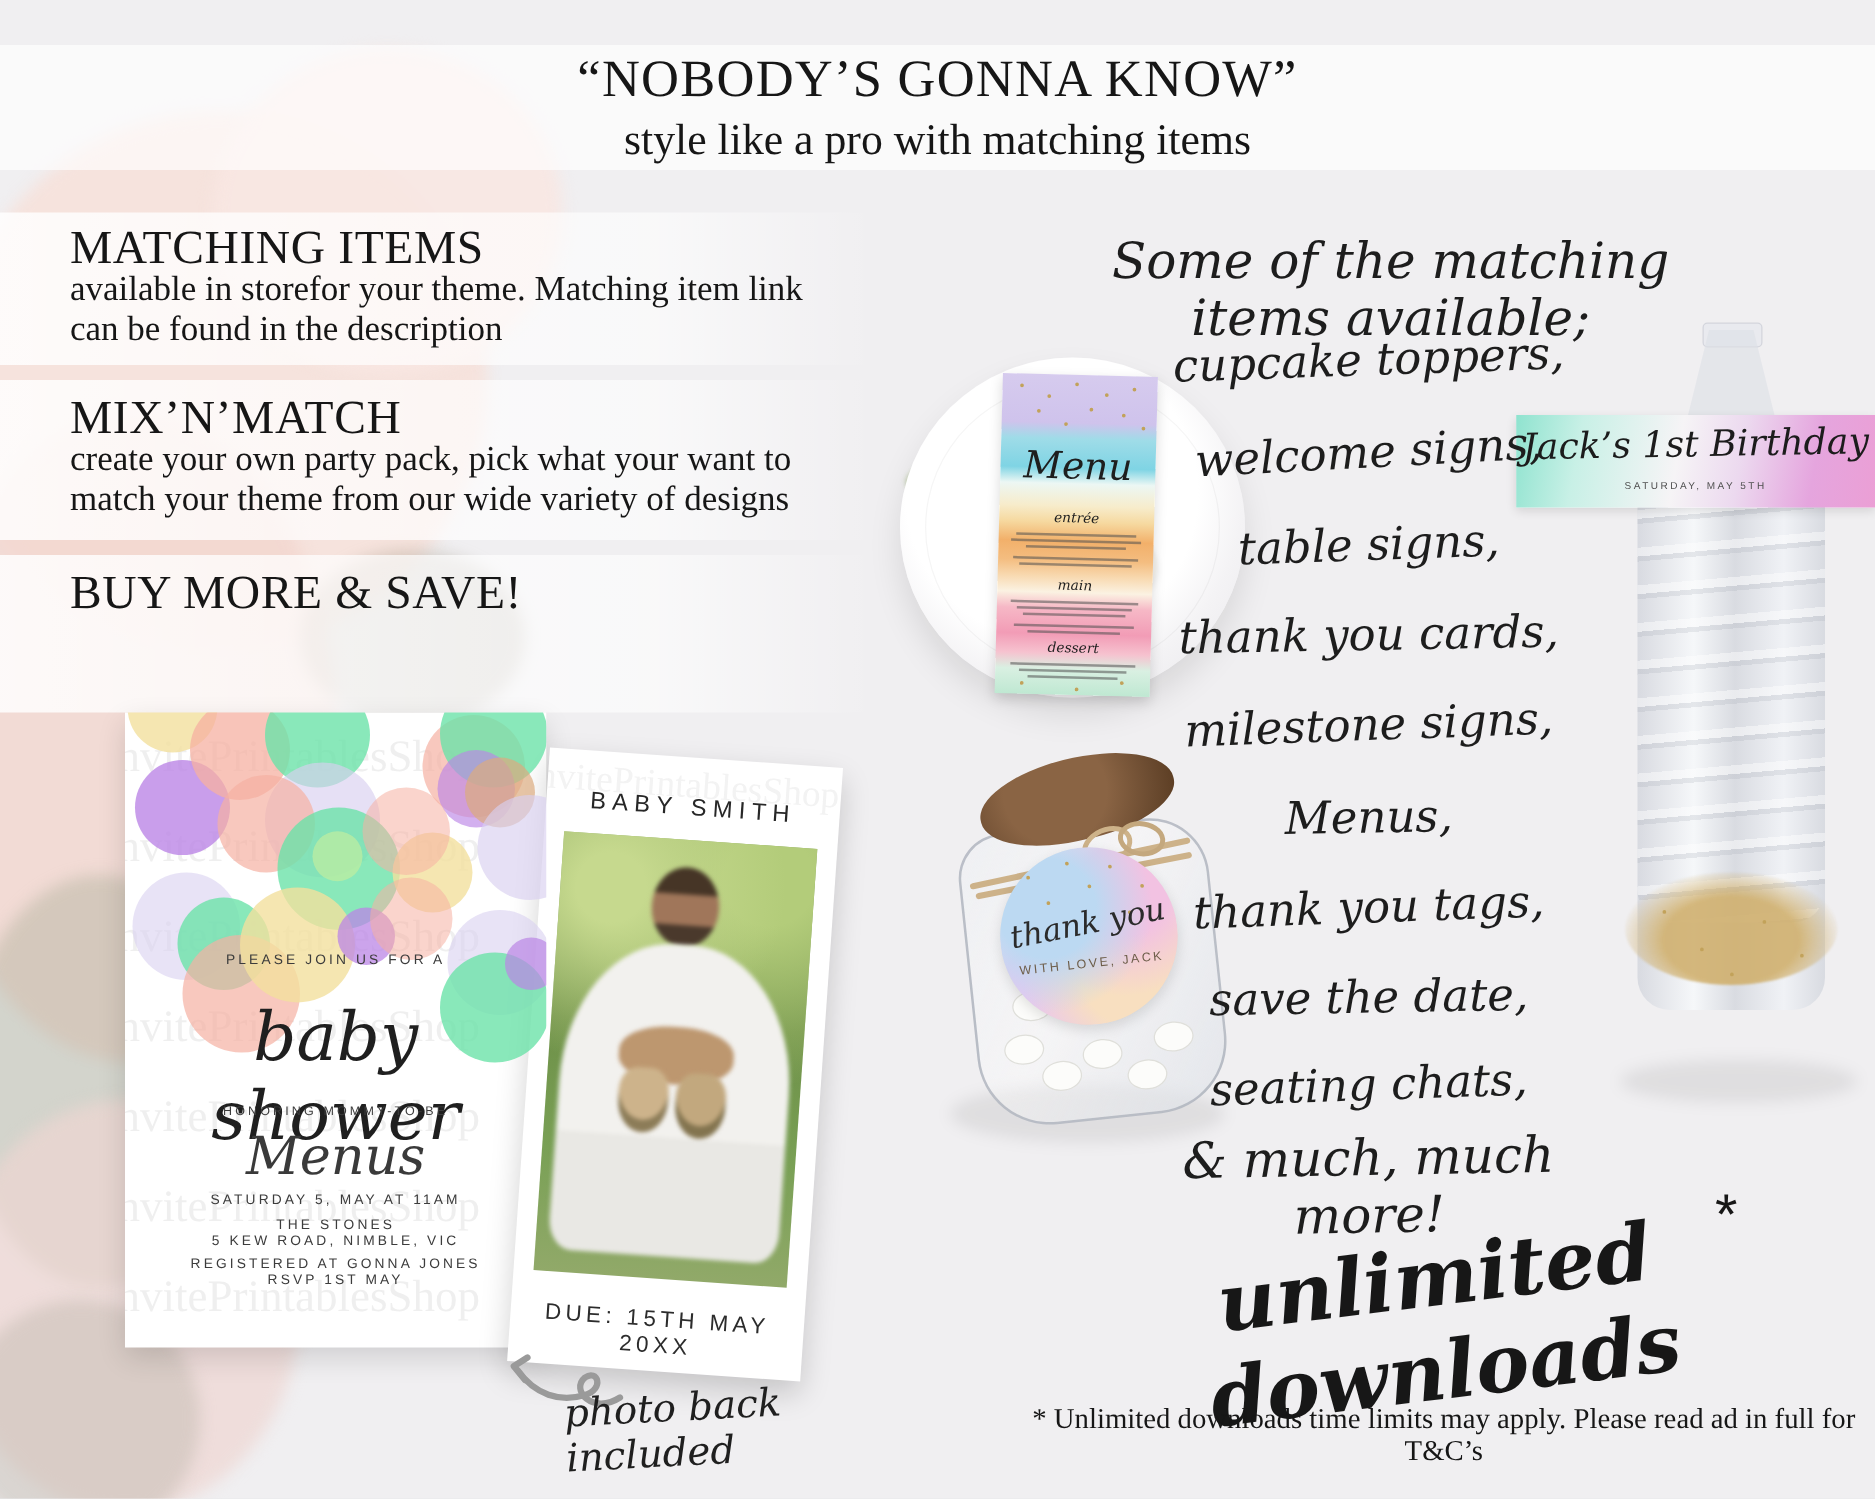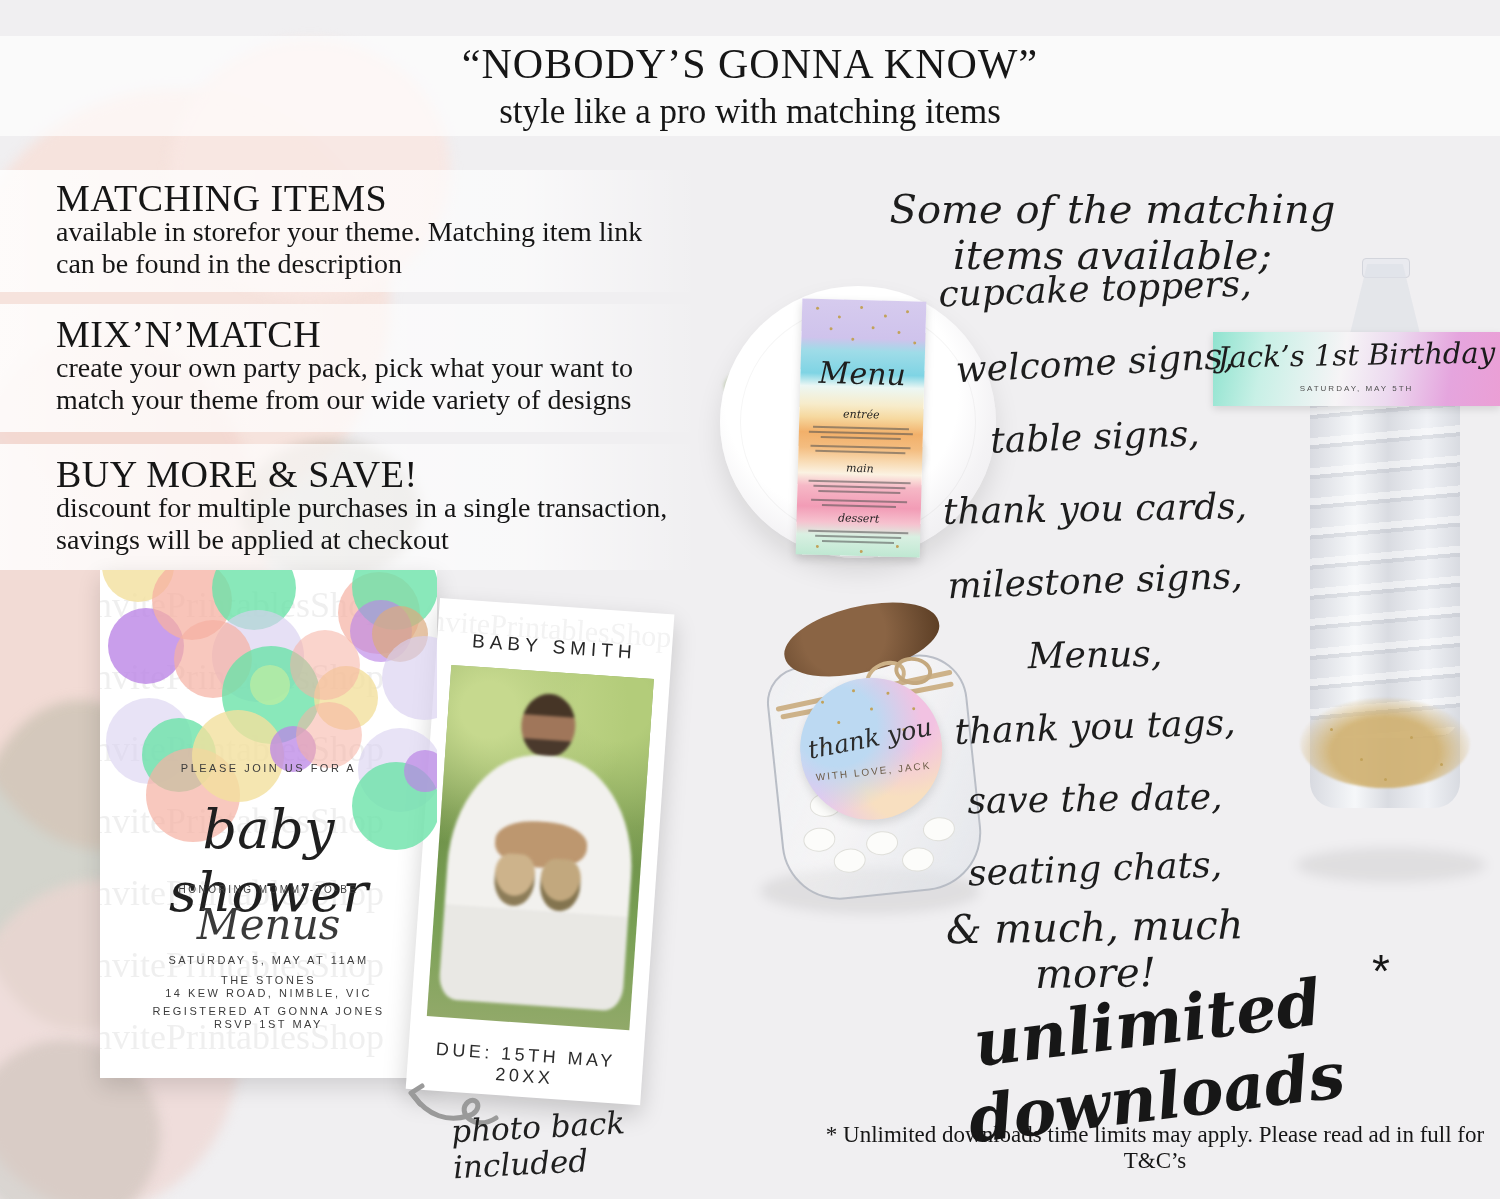--- a/index.html
+++ b/index.html
@@ -109,21 +109,20 @@
   <div class="band" style="top:444px;width:700px;height:126px;"></div>
 
   <div class="title serif">“NOBODY’S GONNA KNOW”</div>
   <div class="subtitle serif">style like a pro with matching items</div>
 
   <div class="info-head serif" style="top:176px;">MATCHING ITEMS</div>
   <div class="info-body serif" style="top:216px;">available in storefor your theme. Matching item link can be found in the description</div>
   <div class="info-head serif" style="top:312px;">MIX’N’MATCH</div>
   <div class="info-body serif" style="top:352px;">create your own party pack, pick what your want to match your theme from our wide variety of designs</div>
   <div class="info-head serif" style="top:452px;">BUY MORE &amp; SAVE!</div>
-  <div class="info-body serif" style="top:492px;">discount for multiple purchases in a single transaction, savings will be applied at checkout</div>
 
   <div class="invite">
     <div class="wm" style="top:14px;">InvitePrintablesShop</div>
     <div class="wm" style="top:86px;">InvitePrintablesShop</div>
     <div class="wm" style="top:158px;">InvitePrintablesShop</div>
     <div class="wm" style="top:230px;">InvitePrintablesShop</div>
     <div class="wm" style="top:302px;">InvitePrintablesShop</div>
     <div class="wm" style="top:374px;">InvitePrintablesShop</div>
     <div class="wm" style="top:446px;">InvitePrintablesShop</div>
 
@@ -151,21 +150,21 @@
     <i class="dot" style="left:258px;top:158px;width:84px;height:84px;background:#d9d0f0;opacity:.6;"></i>
     <i class="dot" style="left:252px;top:192px;width:88px;height:88px;background:#6ce2a9;opacity:.8;"></i>
     <i class="dot" style="left:304px;top:180px;width:42px;height:42px;background:#bb86e6;opacity:.7;"></i>
 
     <div class="inv-txt tiny" style="top:192px;">PLEASE JOIN US FOR A</div>
     <div class="inv-txt script" style="top:228px;font-size:54px;color:#1f1f1f;">baby shower</div>
     <div class="inv-txt tiny" style="top:314px;font-size:10px;">HONORING MOMMY-TO-BE</div>
     <div class="inv-txt script" style="top:330px;font-size:42px;color:#3a3a3a;">Menus</div>
     <div class="inv-txt tiny" style="top:384px;">SATURDAY 5, MAY AT 11AM</div>
     <div class="inv-txt tiny" style="top:404px;">THE STONES</div>
-    <div class="inv-txt tiny" style="top:417px;">14 KEW ROAD, NIMBLE, VIC</div>
+    <div class="inv-txt tiny" style="top:417px;">5 KEW ROAD, NIMBLE, VIC</div>
     <div class="inv-txt tiny" style="top:435px;">REGISTERED AT GONNA JONES</div>
     <div class="inv-txt tiny" style="top:448px;">RSVP 1ST MAY</div>
   </div>
 
   <div class="photocard">
     <div class="wm" style="top:6px;font-size:30px;opacity:.8;">InvitePrintablesShop</div>
     <div class="inv-txt" style="top:30px;font-size:19px;letter-spacing:5px;color:#272727;">BABY SMITH</div>
     <div class="photo">
       <div style="position:absolute;left:74px;top:22px;width:54px;height:64px;border-radius:50%;background:linear-gradient(180deg,#463526 0 34%,#a0765a 34% 72%,#4a392c 72%);"></div>
       <div style="position:absolute;left:10px;top:84px;width:184px;height:250px;border-radius:46% 46% 10% 10%;background:linear-gradient(180deg,#f2f1ee 0 62%,#e9e8e4 62%);"></div>

